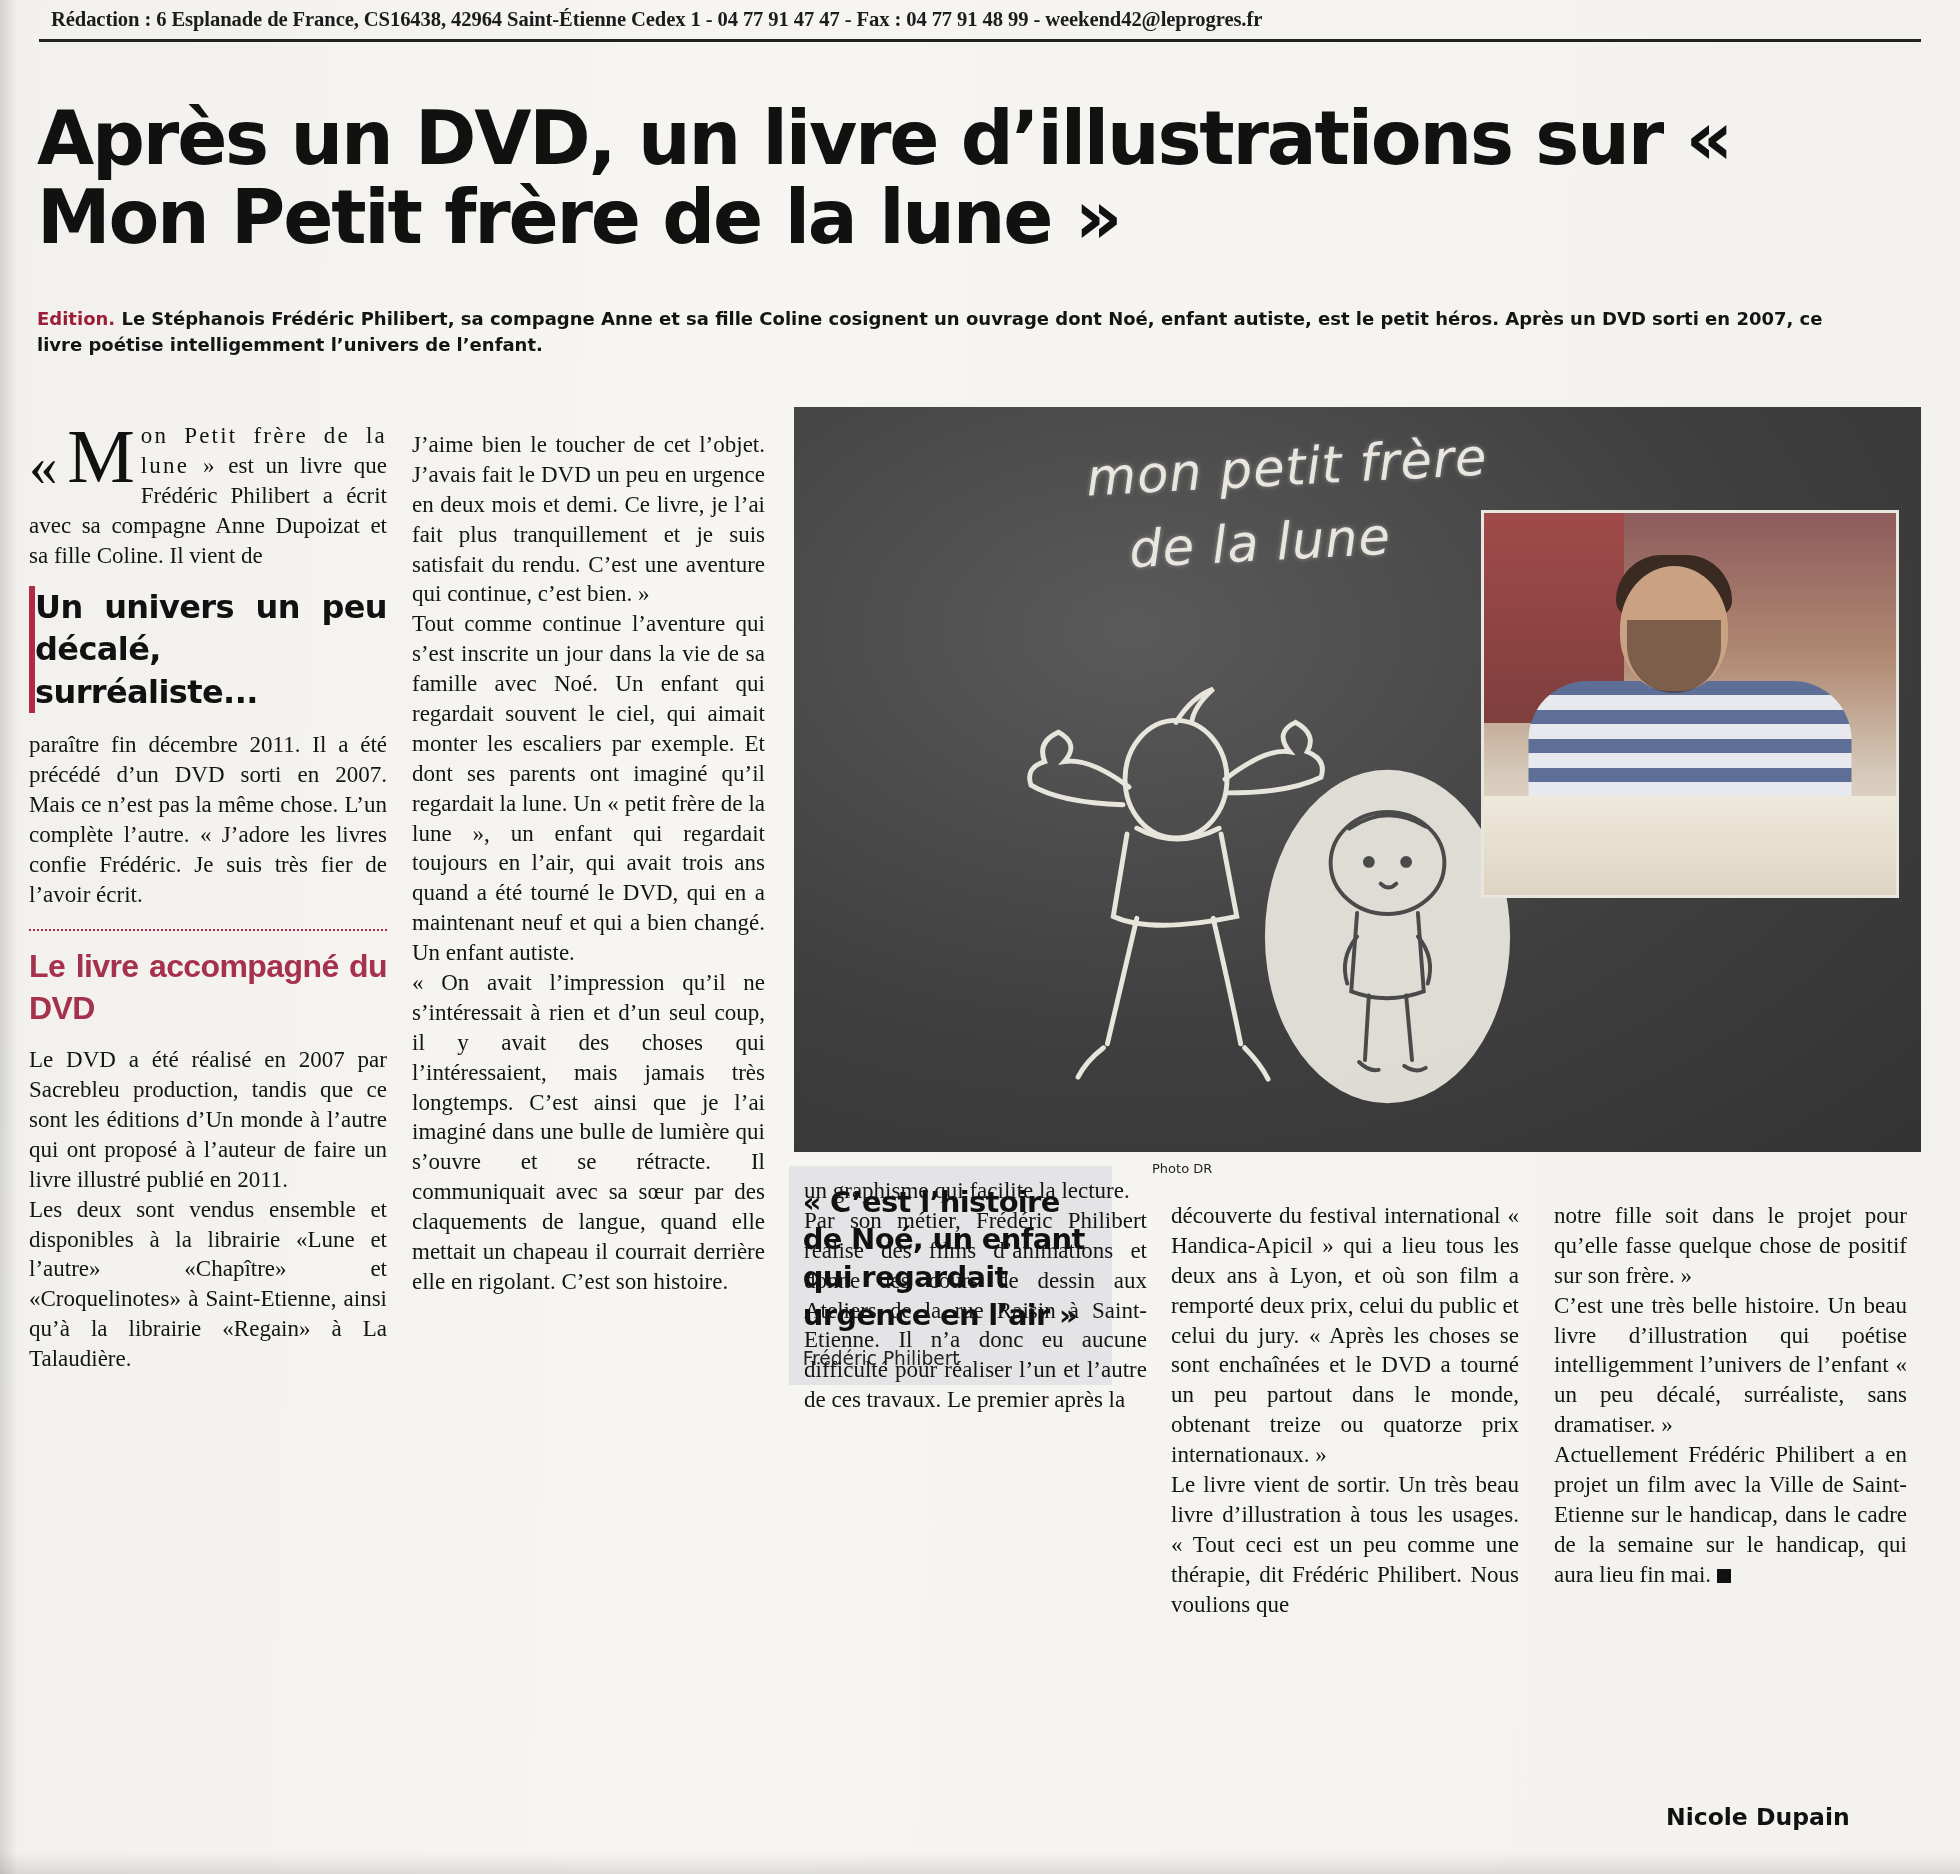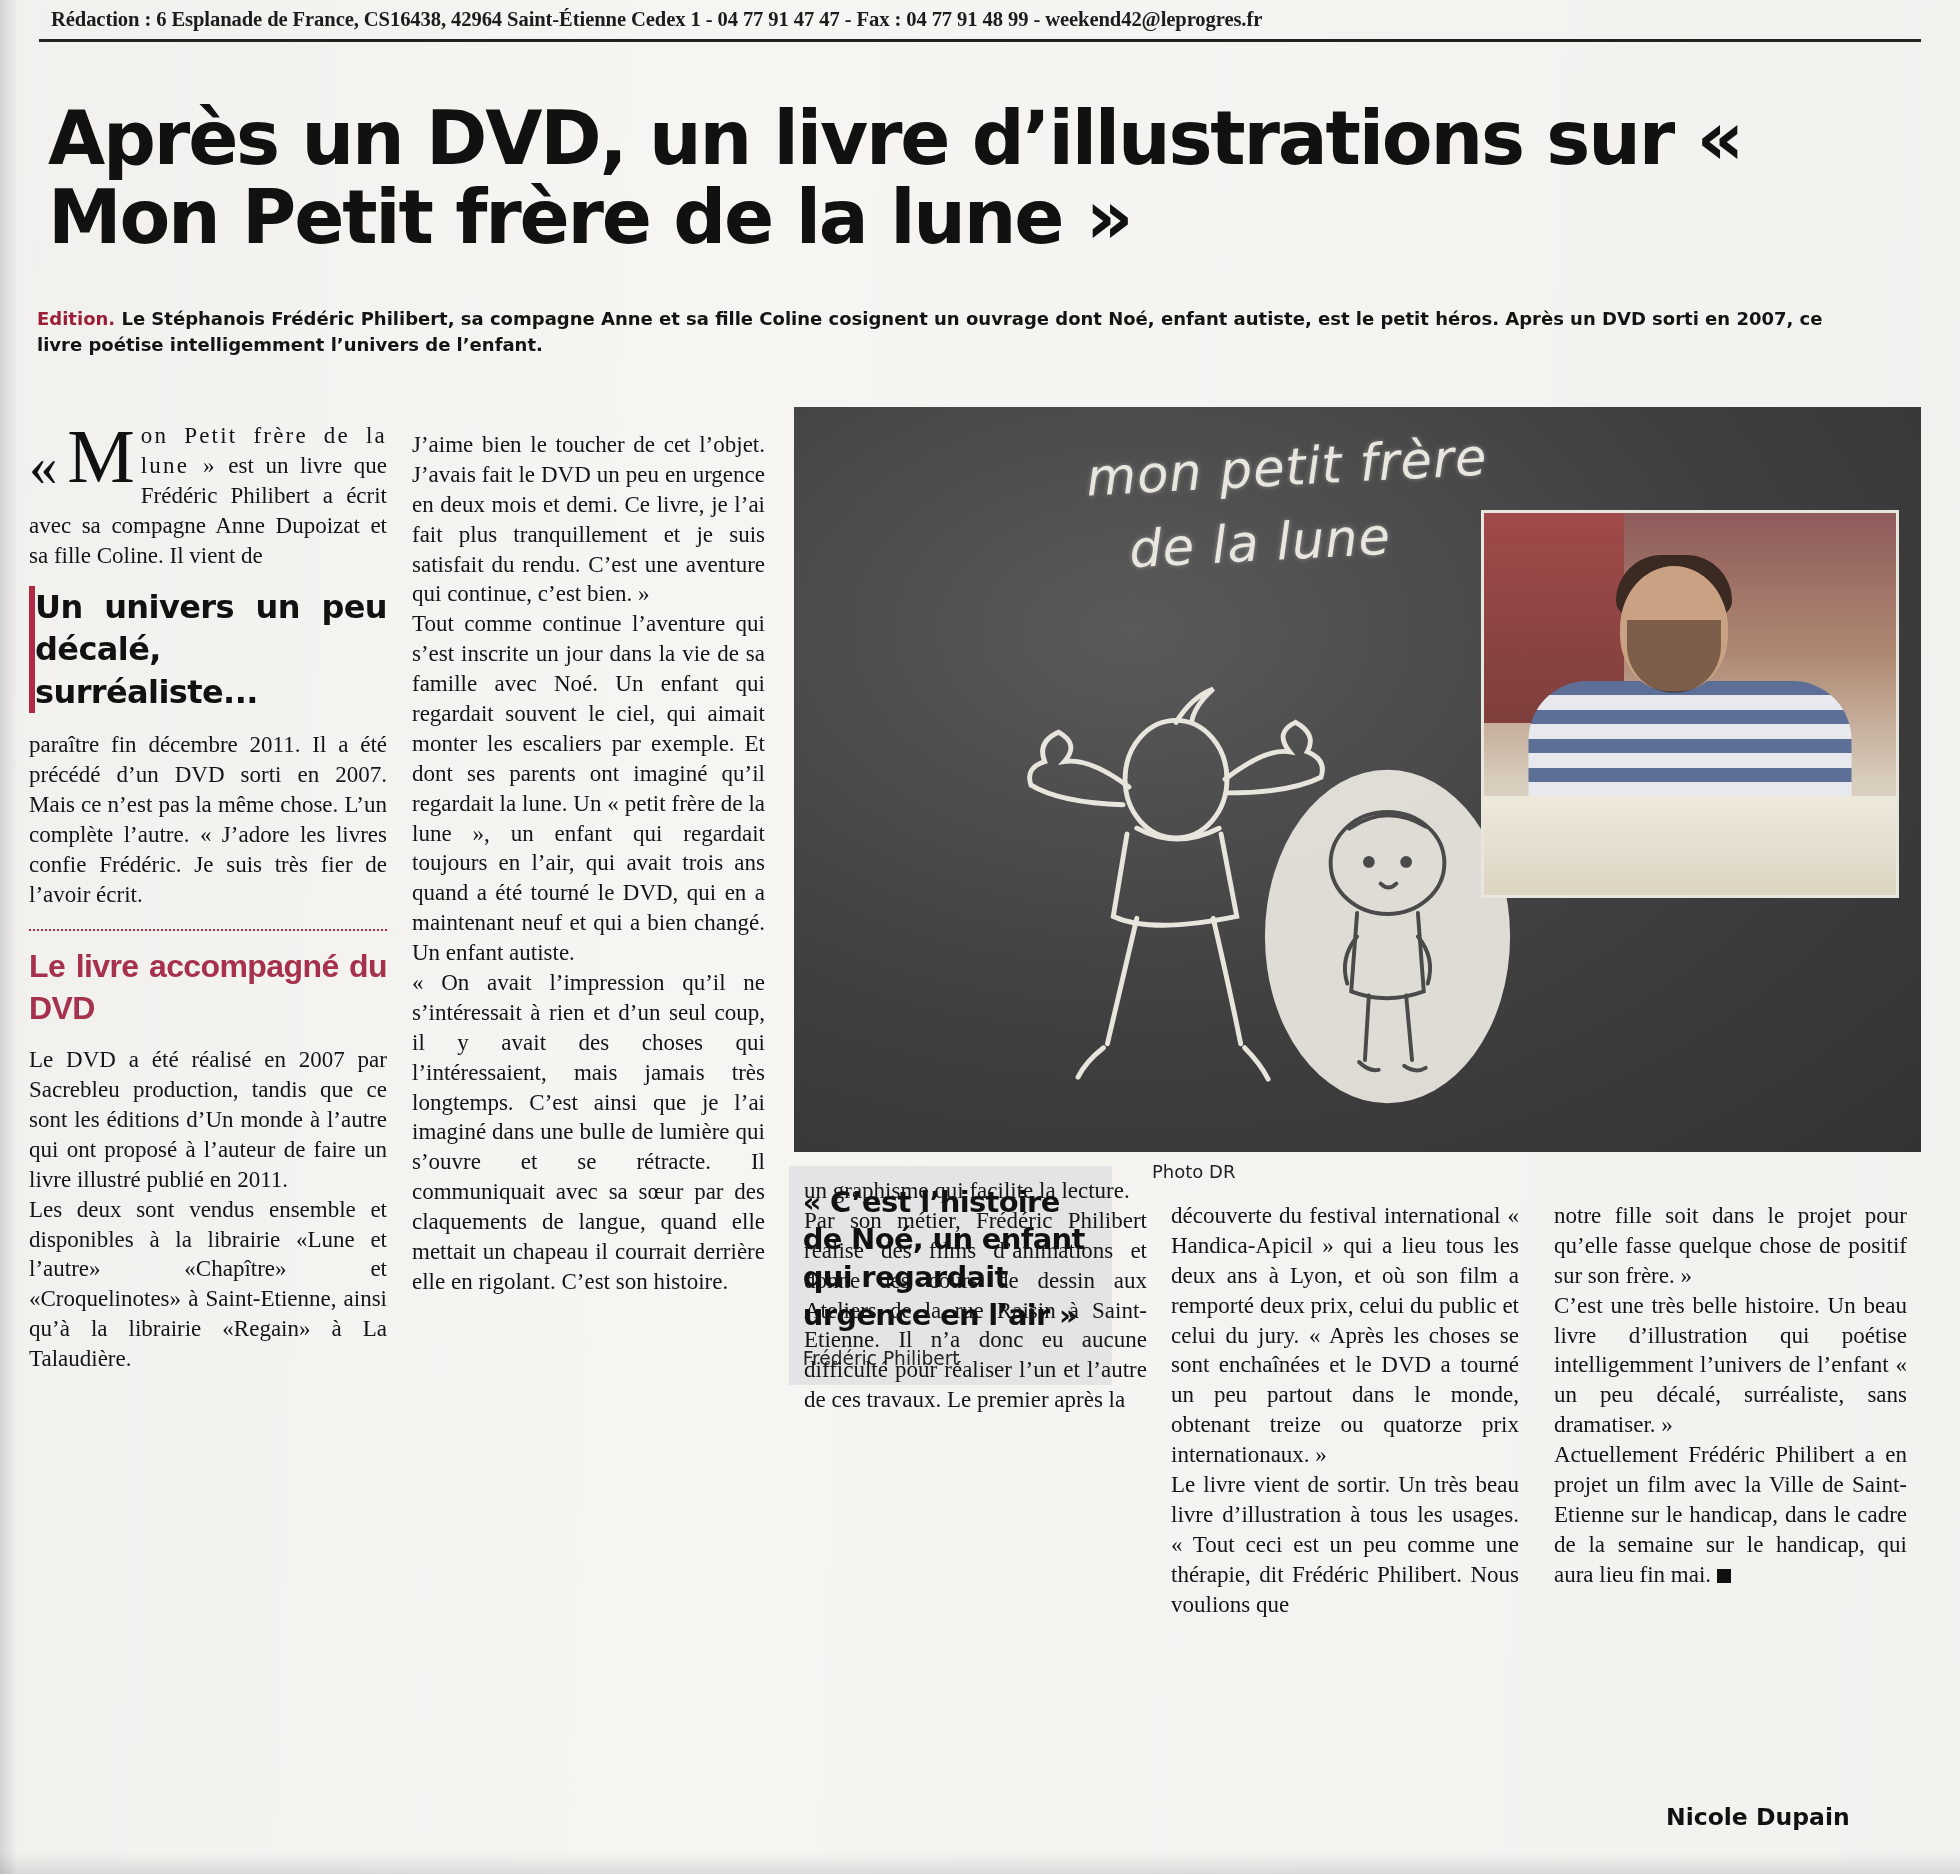--- a/index.html
+++ b/index.html
@@ -49,21 +49,20 @@
     position: absolute;
     left: 37px;
     top: 49px;
     width: 1696px;
     font-family: "DejaVu Sans", sans-serif;
     font-weight: 700;
     font-size: 74px;
     line-height: 1.08;
     letter-spacing: -2.2px;
     color: #111;
-    margin-left: 11px;
   }
   
   .standfirst {
     position: absolute;
     left: 37px;
     top: 306px;
     width: 1833px;
     font-family: "DejaVu Sans", sans-serif;
     font-size: 18px;
     font-weight: 700;
@@ -223,21 +222,21 @@
   }
   .portrait .table {
     position: absolute; left:0; bottom:0; width:100%; height: 26%;
     background: linear-gradient(180deg,#efe9dc,#ddd4c2);
   }
   .photo-credit {
     position: absolute;
     left: 1152px;
     top: 1161px;
     font-family: "DejaVu Sans", sans-serif;
-    font-size: 18px;
+    font-size: 13px;
     color: #222;
   }
   
   .pullquote {
     position: absolute;
     left: 789px;
     top: 1166px;
     width: 323px;
     background: #e4e4e6;
     padding: 17.6px 13.7px 15.7px 13.7px;

